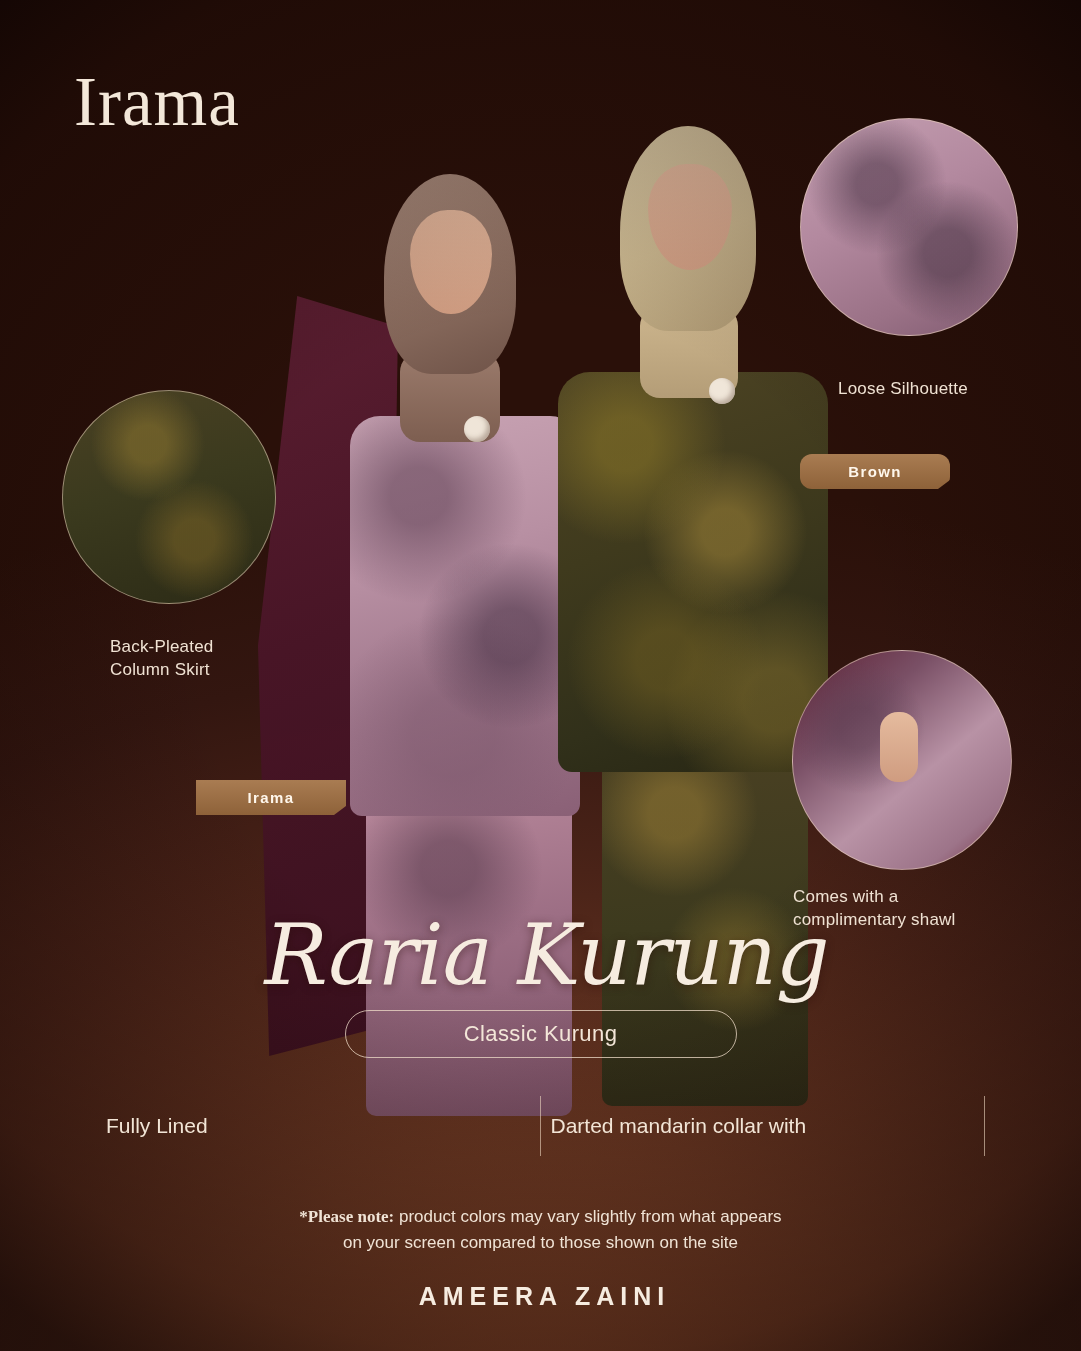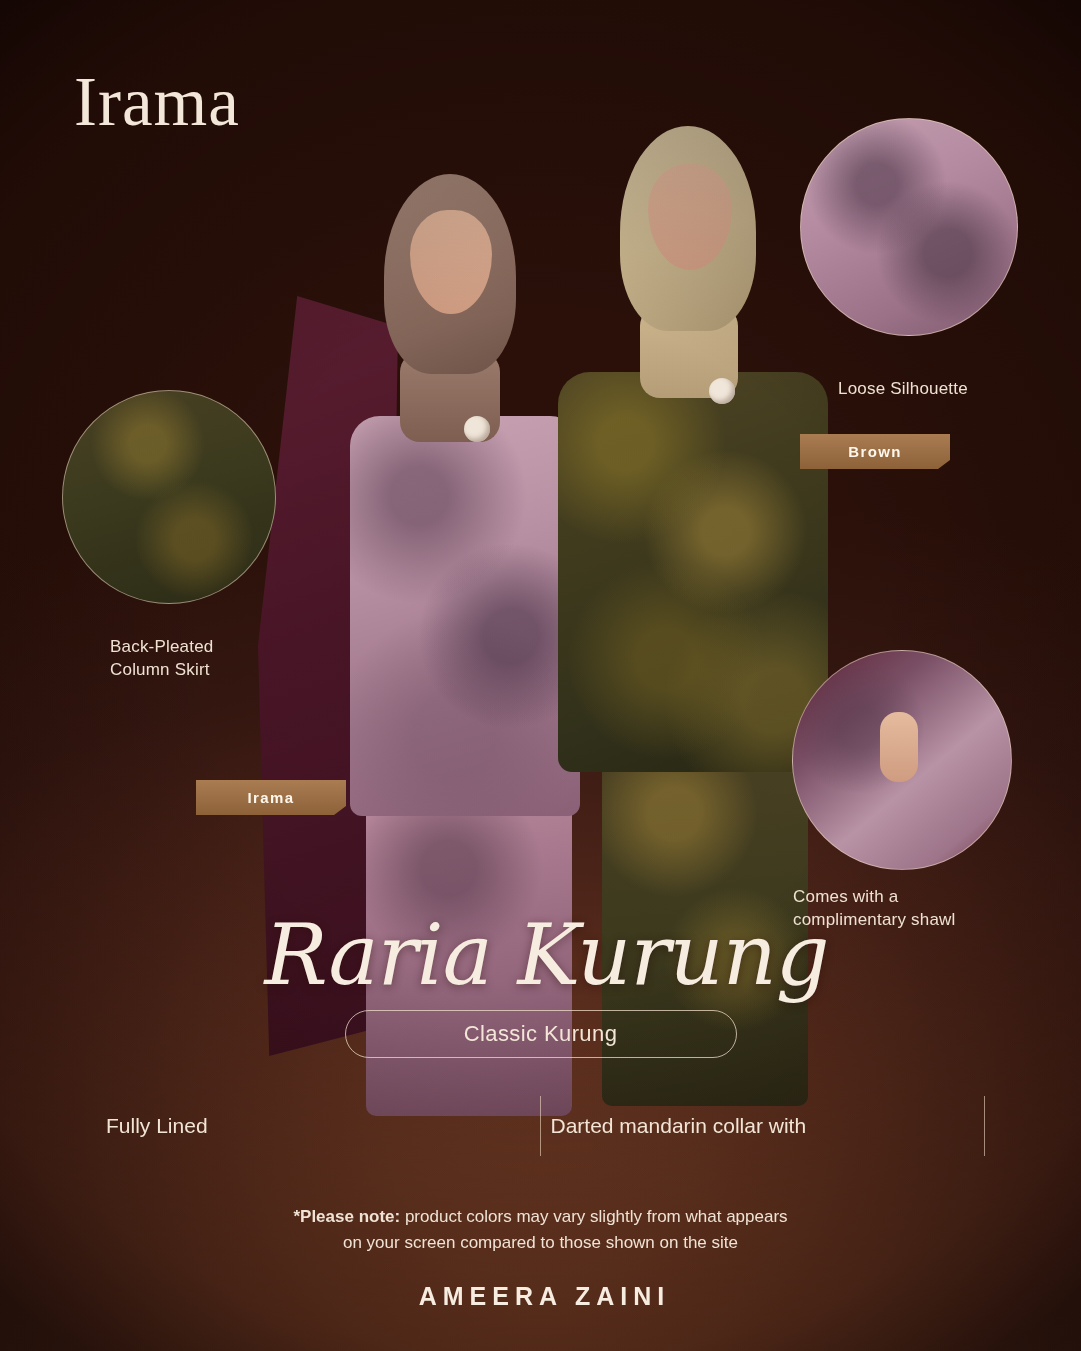--- a/index.html
+++ b/index.html
@@ -198,22 +198,23 @@
     padding: 9px 22px;
     text-align: center;
   }
   .chip::after {
     content: "";
     position: absolute;
     top: 100%;
     width: 0; height: 0;
   }
   .chip-brown {
-    left: 800px; top: 434px; width: 106px;
+    left: 800px; top: 454px; width: 106px;
     clip-path: polygon(0 0, 100% 0, 100% 74%, 92% 100%, 0 100%);
+    border-radius: 12px;
   }
   .chip-mauve {
     left: 196px; top: 780px; width: 106px;
     clip-path: polygon(0 0, 100% 0, 100% 74%, 92% 100%, 0 100%);
   }
 
   
   .product-script {
     position: absolute;
     left: 0; right: 0;
@@ -269,21 +270,21 @@
   
   .note {
     position: absolute;
     left: 0; right: 0;
     top: 1204px;
     text-align: center;
     color: #f0e3d5;
     font-size: 17px;
     line-height: 1.5;
   }
-  .note b { font-weight: bold; }
+  .note b { font-weight: bold; font-family: Liberation Serif, serif; }
   .footer-brand {
     position: absolute;
     left: 0; right: 0;
     top: 1282px;
     text-align: center;
     color: #f6ece0;
     font-size: 25px;
     font-weight: bold;
     letter-spacing: 6px;
     padding-left: 8px;

